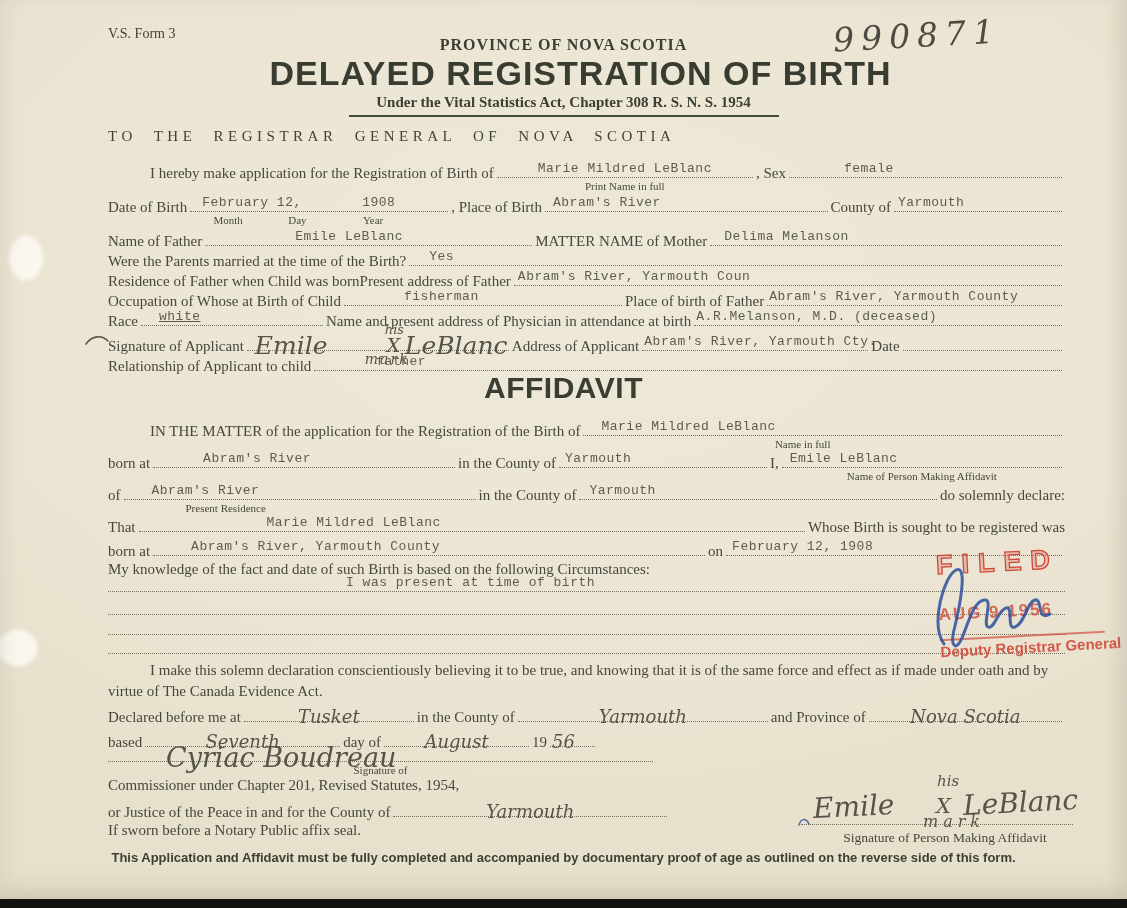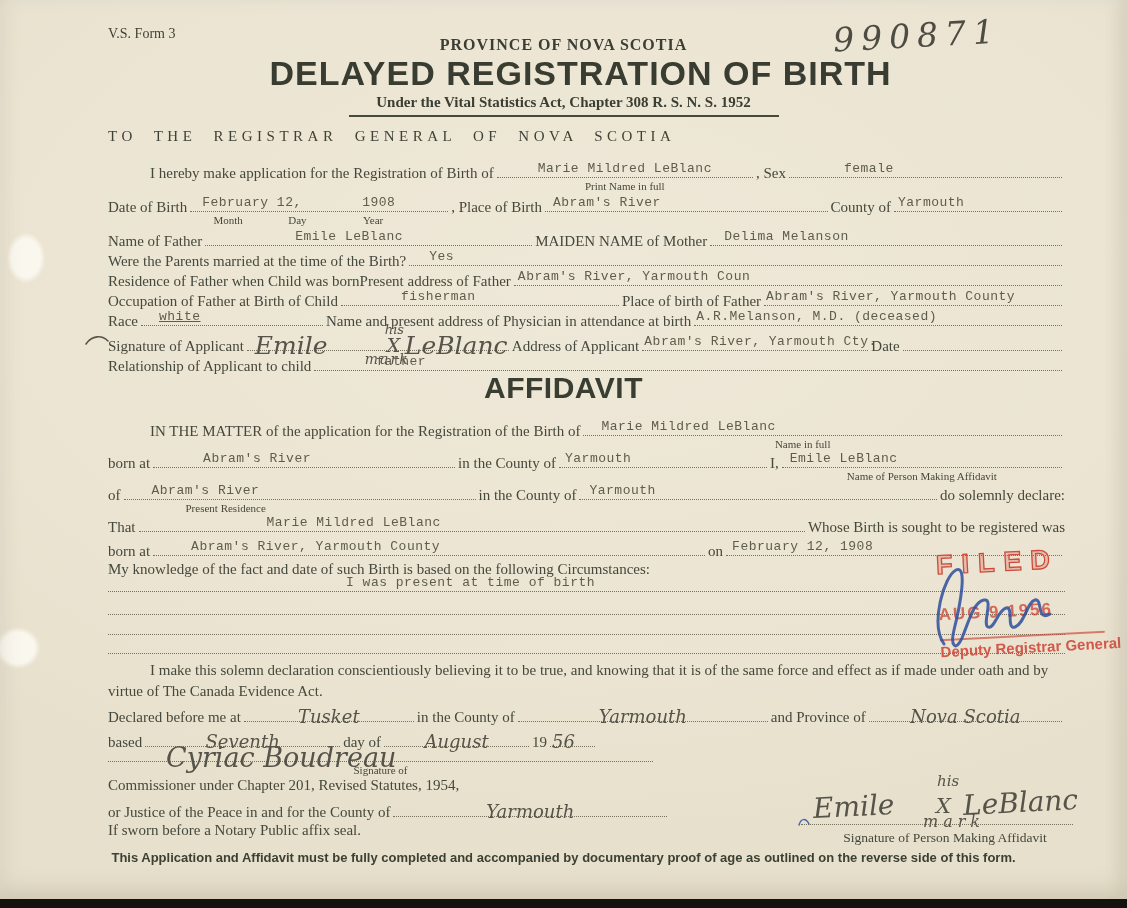--- a/index.html
+++ b/index.html
@@ -62,21 +62,21 @@
 </style>
 </head>
 <body>
 
 <div class="screen">
   <div class="paper"></div>
 
   <div class="hdr-small">V.S. Form 3</div>
   <div class="hdr-prov">PROVINCE OF NOVA SCOTIA</div>
   <div class="hdr-title">DELAYED REGISTRATION OF BIRTH</div>
-  <div class="hdr-act">Under the Vital Statistics Act, Chapter 308 R. S. N. S. 1952</div>
+  <div class="hdr-act">Under the Vital Statistics Act, Chapter 308 R. S. N. S. 1954</div>
   <div class="hdr-rule"></div>
   <div class="regnum">990871</div>
   <div class="addressee">TO THE REGISTRAR GENERAL OF NOVA SCOTIA</div>
 
   <div class="row" style="top:162px;padding-left:42px;width:915px;">
     <span class="lbl">I hereby make application for the Registration of Birth of</span>
     <span class="f" style="flex:1.05 1 80px;">
       <span class="tv c">Marie Mildred LeBlanc</span>
       <span class="sub subc">Print Name in full</span>
     </span>
@@ -103,21 +103,21 @@
     <span class="f" style="flex:0 1 168px;">
       <span class="tv" style="left:4px;">Yarmouth</span>
     </span>
   </div>
 
   <div class="row" style="top:230px;">
     <span class="lbl">Name of Father</span>
     <span class="f" style="flex:1 1 80px;">
       <span class="tv" style="left:90px;">Emile LeBlanc</span>
     </span>
-    <span class="lbl">MAIDEN NAME of Mother</span>
+    <span class="lbl">MATTER NAME of Mother</span>
     <span class="f" style="flex:1.1 1 80px;">
       <span class="tv" style="left:14px;">Delima Melanson</span>
     </span>
   </div>
 
   <div class="row" style="top:250px;">
     <span class="lbl">Were the Parents married at the time of the Birth?</span>
     <span class="f">
       <span class="tv" style="left:20px;">Yes</span>
     </span>
@@ -125,21 +125,21 @@
 
   <div class="row" style="top:270px;">
     <span class="lbl">Residence of Father when Child was born</span>
     <span class="lbl">Present address of Father</span>
     <span class="f">
       <span class="tv" style="left:4px;">Abram's River, Yarmouth Coun</span>
     </span>
   </div>
 
   <div class="row" style="top:290px;">
-    <span class="lbl">Occupation of Father at Birth of Child</span>
+    <span class="lbl">Occupation of Whose at Birth of Child</span>
     <span class="f" style="flex:0 1 278px;">
       <span class="tv" style="left:60px;">fisherman</span>
     </span>
     <span class="lbl">Place of birth of Father</span>
     <span class="f">
       <span class="tv" style="left:2px;">Abram's River, Yarmouth County</span>
     </span>
   </div>
 
   <div class="row" style="top:310px;">

